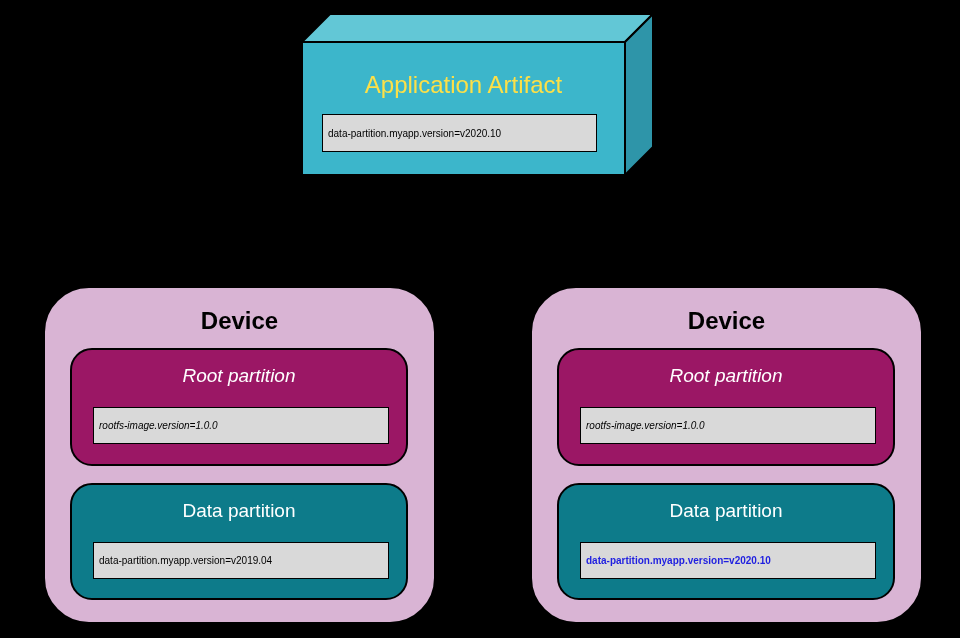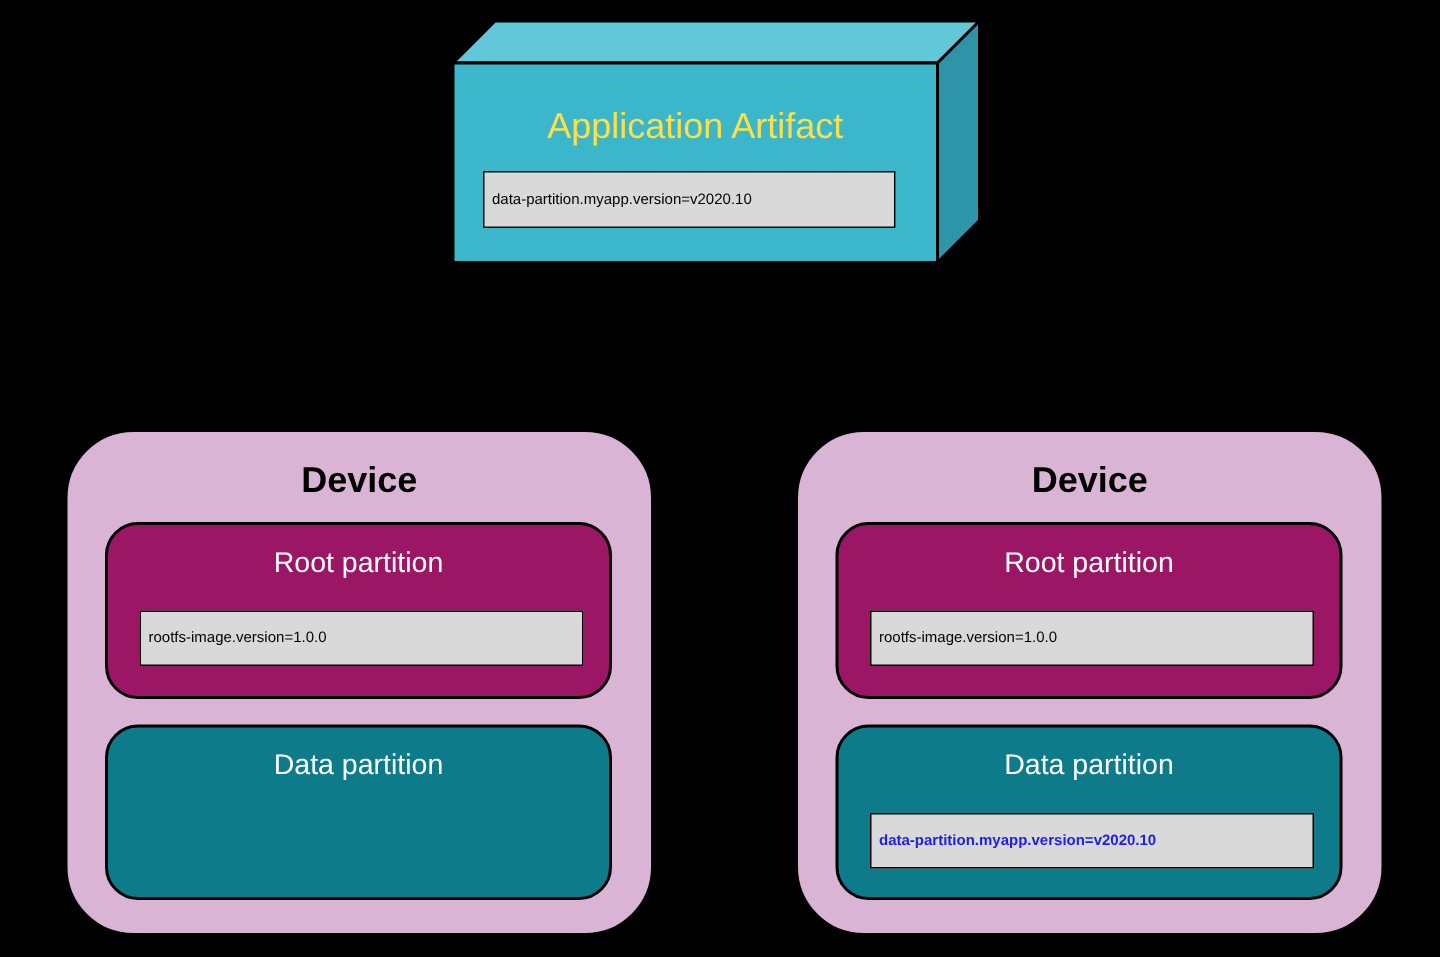--- a/index.html
+++ b/index.html
@@ -90,21 +90,21 @@
     color:#000000;
   }
   .partition{
     position:absolute;
     left:25px;
     width:338px;
     box-sizing:border-box;
     border:2px solid var(--outline);
     border-radius:22px;
   }
-  .partition.root{top:60px;height:118px;background:var(--root-magenta);}
+  .partition.root{top:60px;height:118px;background:var(--root-magenta);font-style:italic;}
   .partition.data{top:195px;height:117px;background:var(--data-teal);text-decoration:underline;}
   .partition-title{
     position:absolute;
     left:0; top:15px; width:100%;
     margin:0;
     text-align:center;
     font-size:19px;
     font-weight:normal;
     color:#ffffff;
   }
@@ -132,20 +132,21 @@
   <section class="device device-left">
     <h2 class="device-title">Device</h2>
 
     <div class="partition root">
       <h3 class="partition-title">Root partition</h3>
       <div class="version-label">rootfs-image.version=1.0.0</div>
     </div>
 
     <div class="partition data">
       <h3 class="partition-title">Data partition</h3>
+      <div class="version-label">data-partition.myapp.version=v2019.04</div>
     </div>
   </section>
 
   <section class="device device-right">
     <h2 class="device-title">Device</h2>
 
     <div class="partition root">
       <h3 class="partition-title">Root partition</h3>
       <div class="version-label">rootfs-image.version=1.0.0</div>
     </div>

